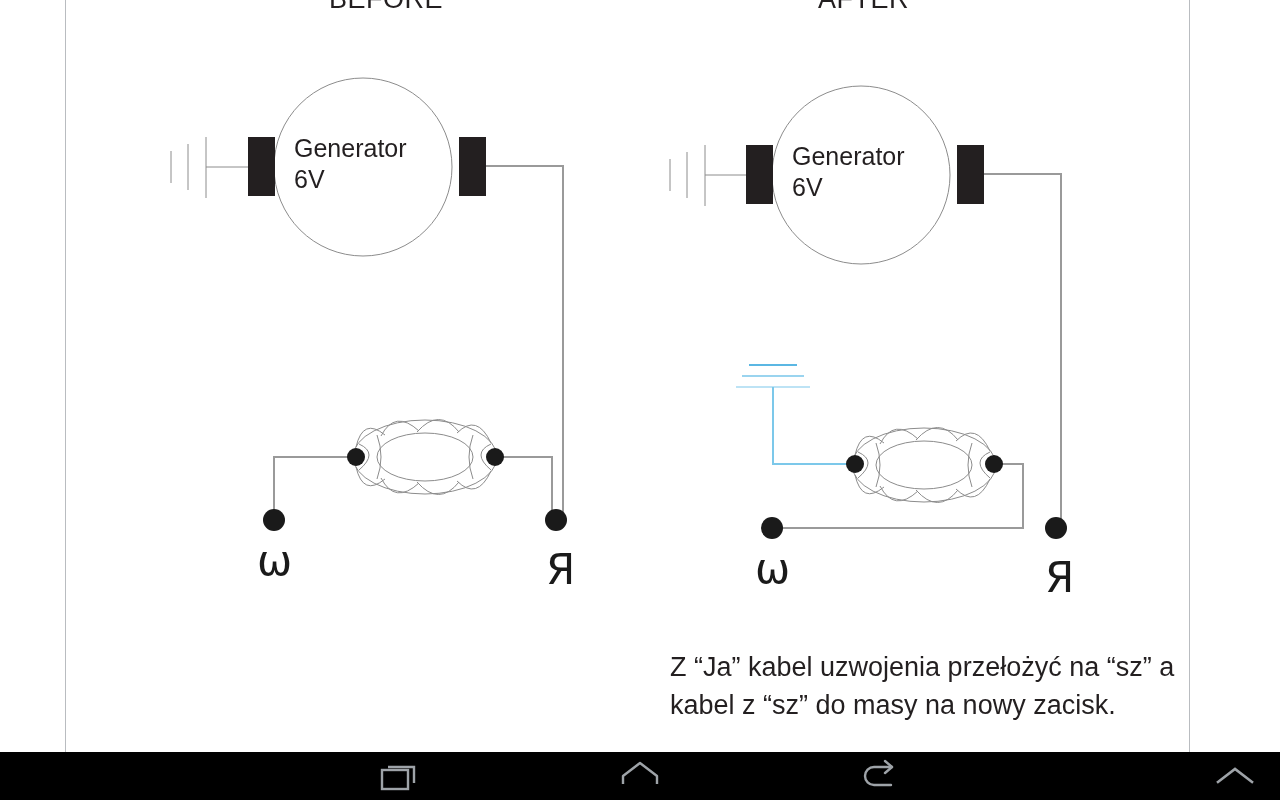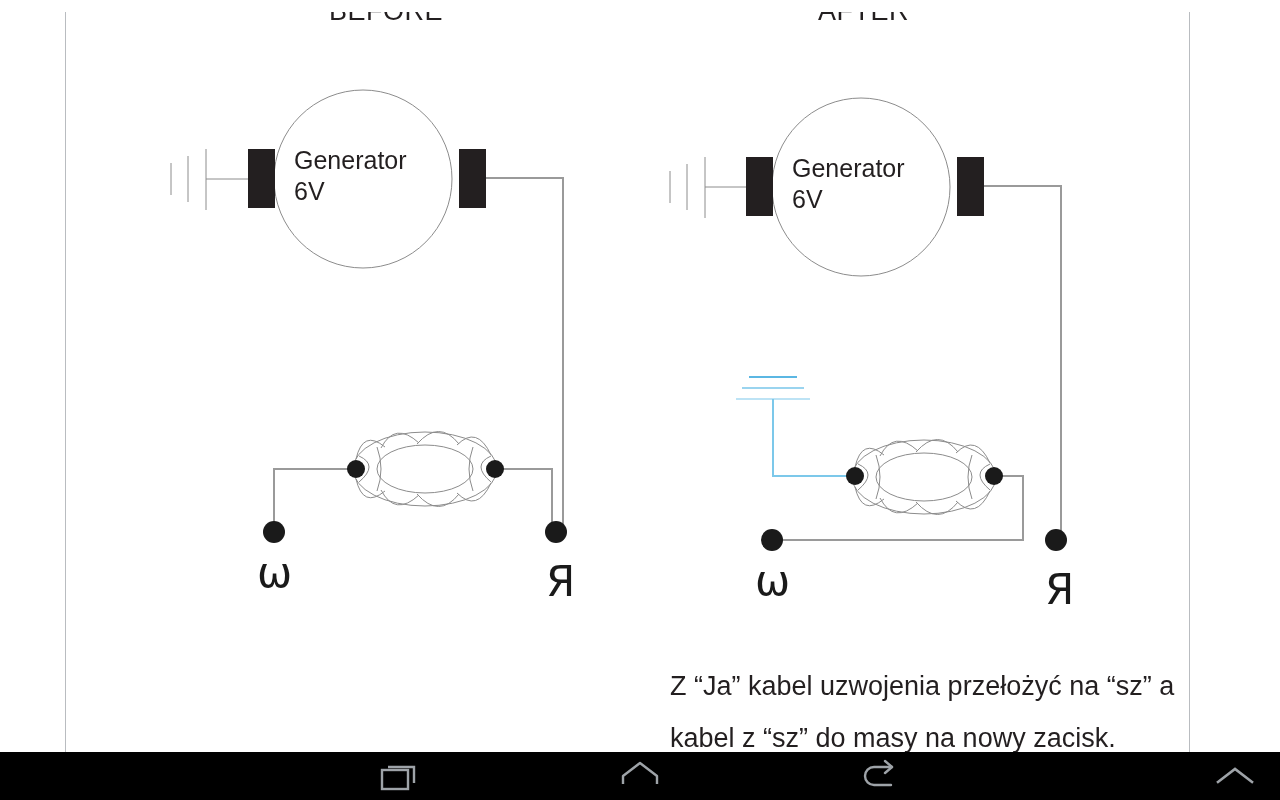--- a/index.html
+++ b/index.html
@@ -17,21 +17,21 @@
     position: relative;
     width: 1280px;
     height: 800px;
     background: #ffffff;
   }
 
   
   #page-view {
     position: absolute;
     left: 0;
-    top: 12px;
+    top: 0;
     width: 1280px;
     height: 752px;
     background: #ffffff;
     overflow: hidden;
   }
 
   .page-edge {
     position: absolute;
     top: 0;
     width: 0;
@@ -90,21 +90,21 @@
   #label-after-omega  { left: 755px; top: 548px; }
   #label-after-ya     { left: 1045px; top: 557px; }
 
   
   #caption {
     position: absolute;
     left: 670px;
     top: 648px;
     width: 505px;
     font-size: 27px;
-    line-height: 52px;
+    line-height: 38px;
     color: #231f20;
     font-family: "Liberation Sans", sans-serif;
   }
 
   
   #navbar {
     position: absolute;
     left: 0;
     top: 752px;
     width: 1280px;

